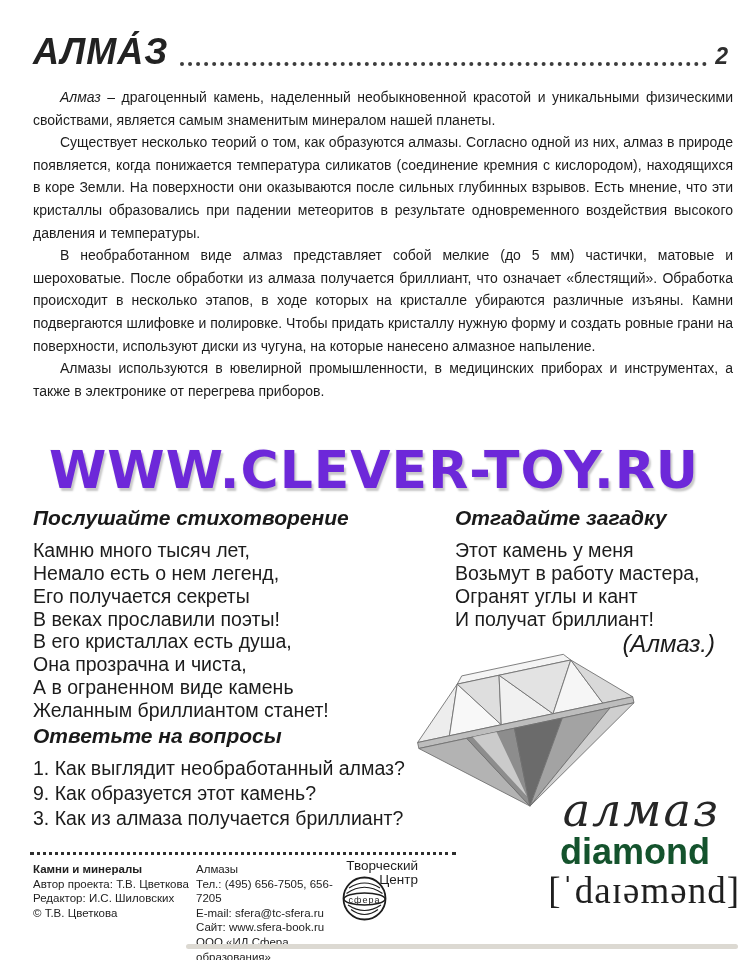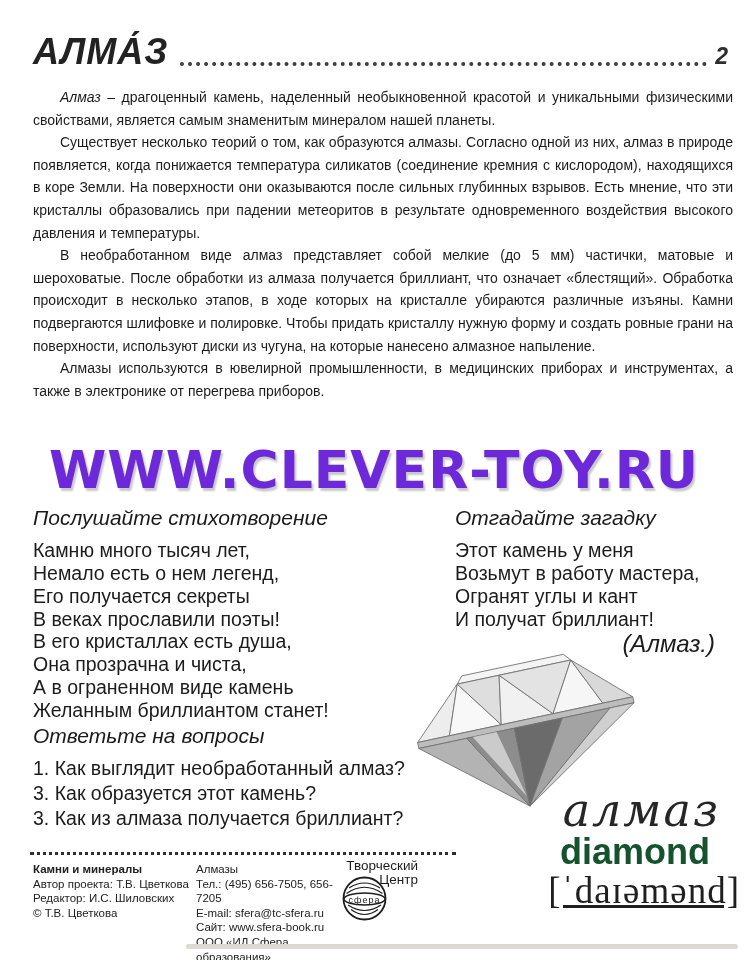--- a/index.html
+++ b/index.html
@@ -17,37 +17,37 @@
     position:absolute;left:0;top:444px;width:748px;text-align:center;z-index:0;
     font-family:"DejaVu Sans",sans-serif;font-weight:800;font-size:52px;line-height:1;
     letter-spacing:1px;color:#6d28d9;text-shadow:2px 3px 2px #c8c8c8, -1px -1px 0 #f8f8f8;
     white-space:nowrap;
   }
   
   .body-text{position:absolute;left:33px;top:86px;width:700px;z-index:1;}
   .body-text p{margin:0;font-size:14px;line-height:22.6px;text-align:justify;text-indent:27px;hyphens:auto;}
   .lead-word{font-style:italic;}
   
-  .sec-head{font-style:italic;font-weight:400;font-size:21px;line-height:1.15;margin:0 0 9px 0;color:#1a1a1a;}
+  .sec-head{font-style:italic;font-weight:700;font-size:21px;line-height:1.15;margin:0 0 9px 0;color:#1a1a1a;}
   .poem{position:absolute;left:33px;top:506px;width:402px;z-index:1;}
   .riddle{position:absolute;left:455px;top:506px;width:262px;z-index:1;}
   .vline{font-size:19.5px;line-height:22.8px;}
   .answer{font-style:italic;font-size:24px;line-height:24px;text-align:right;padding-right:2px;margin-top:2px;}
   
   .questions{position:absolute;left:33px;top:724px;width:450px;z-index:1;}
   .questions .vline{line-height:25px;}
   .questions .sec-head{margin-bottom:8px;}
   
   .diamond{position:absolute;left:406px;top:646px;width:240px;height:168px;margin:0;z-index:0;}
   
   .vocab-ru{position:absolute;right:28px;top:786px;font-family:"DejaVu Serif","Liberation Serif",serif;
     font-style:italic;font-size:46px;line-height:1.05;color:#262626;letter-spacing:2px;z-index:1;}
   .vocab-en{position:absolute;right:38px;top:833px;font-weight:700;font-size:36px;line-height:1.05;color:#14532d;z-index:1;}
   .vocab-tr{position:absolute;right:8px;top:872px;font-family:"Liberation Serif","DejaVu Serif",serif;
-    font-size:37px;line-height:1.05;color:#1f1f1f;letter-spacing:1px;z-index:1;text-decoration:underline;}
+    font-size:37px;line-height:1.05;color:#1f1f1f;letter-spacing:1px;z-index:1;}
   
   .footer{position:absolute;left:30px;top:852px;width:426px;height:74px;border-top:3px dotted #2e2e2e;
     font-size:11.5px;line-height:14.6px;color:#222;z-index:1;}
   .fcol1{position:absolute;left:3px;top:7px;width:160px;}
   .fcol2{position:absolute;left:166px;top:7px;width:162px;}
   .ftitle{font-weight:700;}
   .flogo{position:absolute;left:312px;top:4px;width:76px;text-align:right;font-size:13.5px;line-height:13.5px;color:#1d1d1d;}
   .emblem{position:absolute;left:312px;top:21px;}
   
   .scan-line{position:absolute;left:186px;top:944px;width:552px;height:5px;background:#dcd9d2;border-radius:3px;z-index:1;}
@@ -89,21 +89,21 @@
     <div class="vline">Этот камень у меня</div>
     <div class="vline">Возьмут в работу мастера,</div>
     <div class="vline">Огранят углы и кант</div>
     <div class="vline">И получат бриллиант!</div>
     <div class="answer">(Алмаз.)</div>
   </section>
 
   <section class="questions">
     <h2 class="sec-head">Ответьте на вопросы</h2>
     <div class="vline">1. Как выглядит необработанный алмаз?</div>
-    <div class="vline">3. Как образуется этот камень?</div>
+    <div class="vline">9. Как образуется этот камень?</div>
     <div class="vline">3. Как из алмаза получается бриллиант?</div>
   </section>
 
   <figure class="diamond">
     <svg width="240" height="168" viewBox="0 0 235 165" xmlns="http://www.w3.org/2000/svg">
       <g stroke="#6f6f6f" stroke-width="0.8" stroke-linejoin="round" transform="rotate(-12 120 88)">
 
         <polygon points="62,24 176,24 170,17 68,17" fill="#f4f4f4"></polygon>
 
         <polygon points="12,72 62,24 44,72" fill="#ededed"></polygon>

